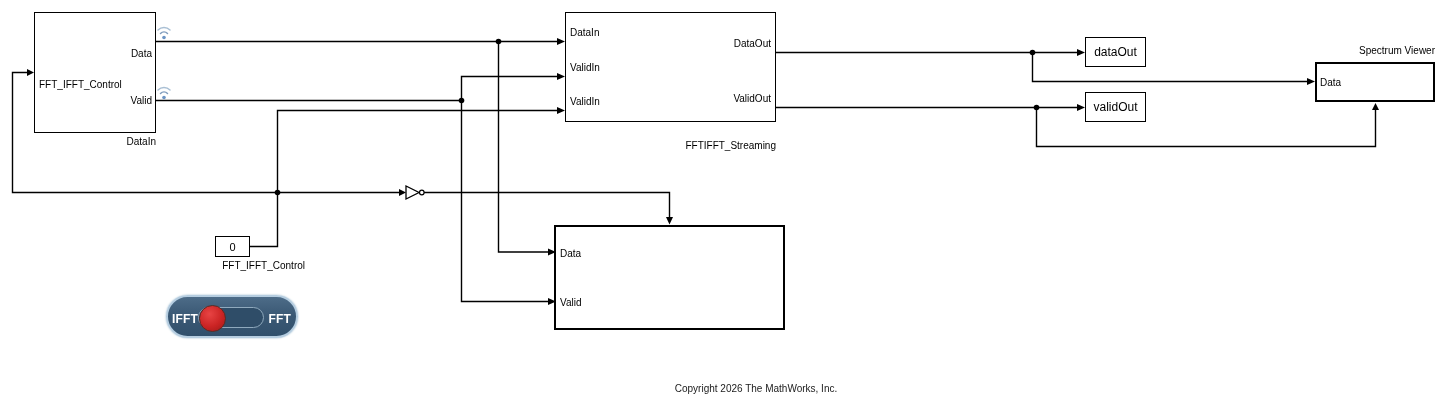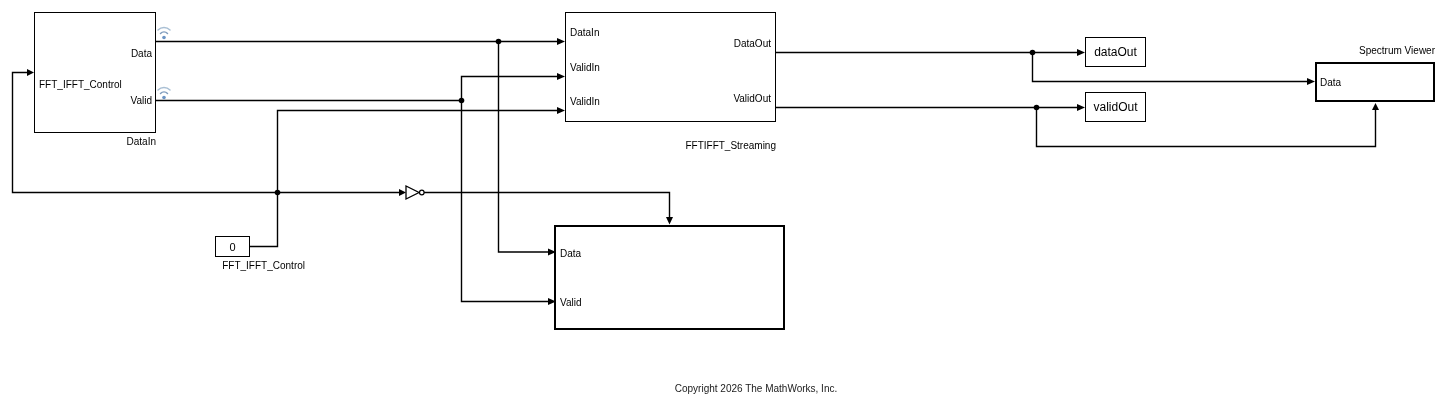--- a/index.html
+++ b/index.html
@@ -154,16 +154,22 @@
   <div class="caption" style="left:1315px; top:45px; width:120px;">Spectrum Viewer</div>
   <div class="block thick" style="left:1315px; top:62px; width:120px; height:40px;">
     <span class="portlabel" style="left:3px; top:13px;">Data</span>
   </div>
 
   <div class="block center-text" style="left:215px; top:236px; width:35px; height:21px; font-size:11px;">
     <span>0</span>
   </div>
   <div class="caption" style="left:160px; top:260px; width:145px;">FFT_IFFT_Control</div>
 
+  <div id="rocker">
+    <div class="track"></div>
+    <span class="swlabel left">IFFT</span>
+    <span class="swlabel right">FFT</span>
+    <div class="knob"></div>
+  </div>
 
   <div id="copyright">Copyright 2026 The MathWorks, Inc.</div>
 
 </div>
 
 </body></html>

